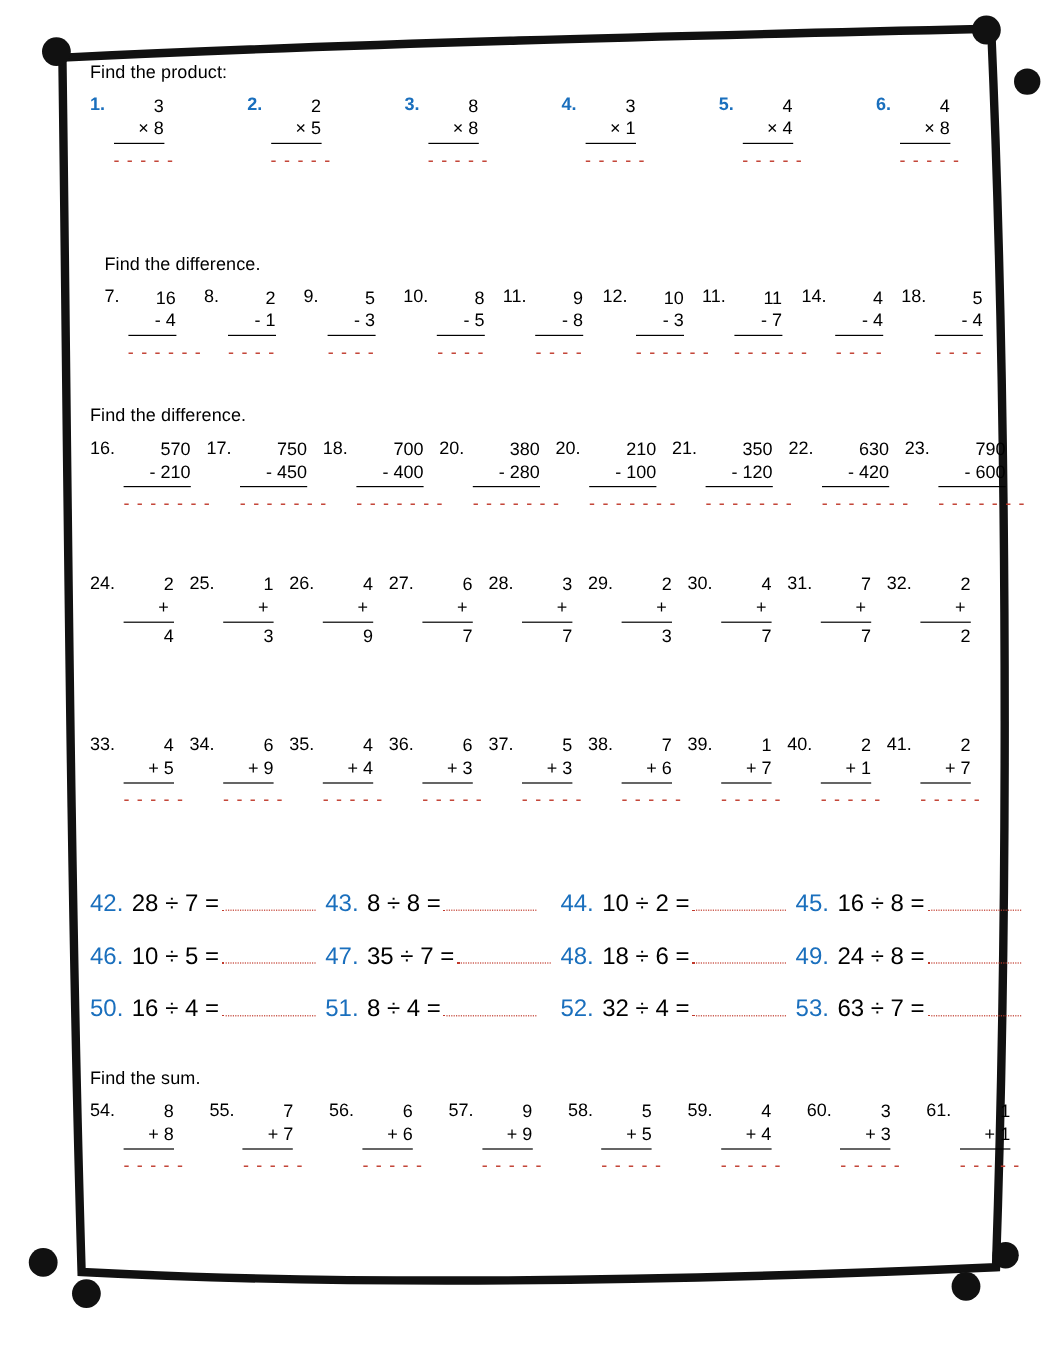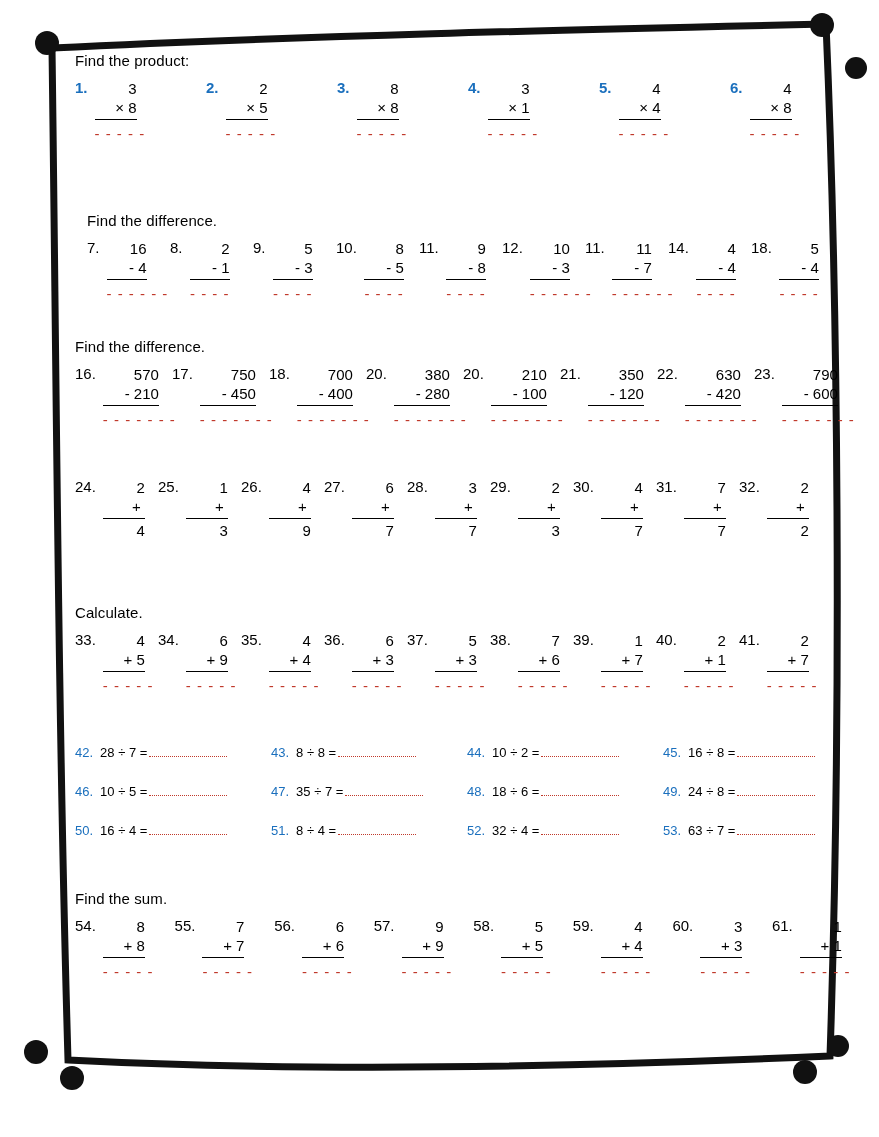--- a/index.html
+++ b/index.html
@@ -78,21 +78,21 @@
 
   
   .divrow {
     display: flex;
     align-items: baseline;
     margin-bottom: 21px;
   }
   .divitem {
     display: flex;
     align-items: baseline;
-    font-size: 13px;
+    font-size: 20px;
     text-align: right;
   }
   .divnum {
     color: #1a6fbd;
     margin-right: 7px;
     white-space: nowrap;
   }
   .divexpr { white-space: pre; }
   .divblank {
     display: inline-block;
@@ -482,21 +482,20 @@
               <div class="vtop">2</div>
               <div class="vbot">+ </div>
               <div class="vrule"></div>
               <div class="vtop" style="margin-top: 2px;">2</div>
             </div>
           </div>
         </div>
       </div>
     </div>
     <div style="position: absolute; left: 2px; top: 552px; width: 790px;">
-      <div class="section-heading">Calculate.</div>
       <div class="row" style="margin-top: 8px;">
         <div style="width: 83px;">
           <div class="vprob">
             <div class="vnum">33.</div>
             <div class="vbody" style="width: 42px;">
               <div class="vtop">4</div>
               <div class="vbot">+ 5</div>
               <div class="vrule"></div>
               <div class="dashes">- - - - -</div>
             </div>

